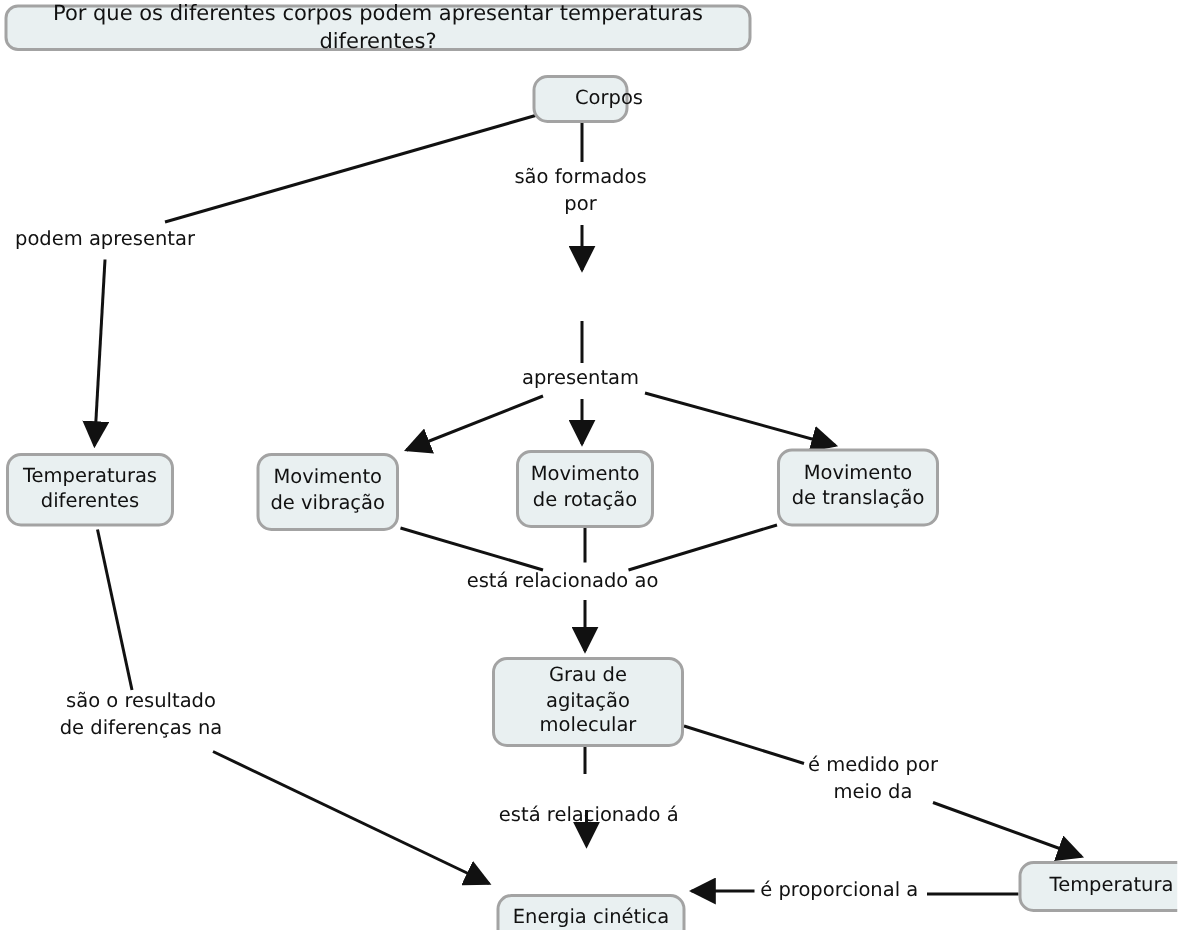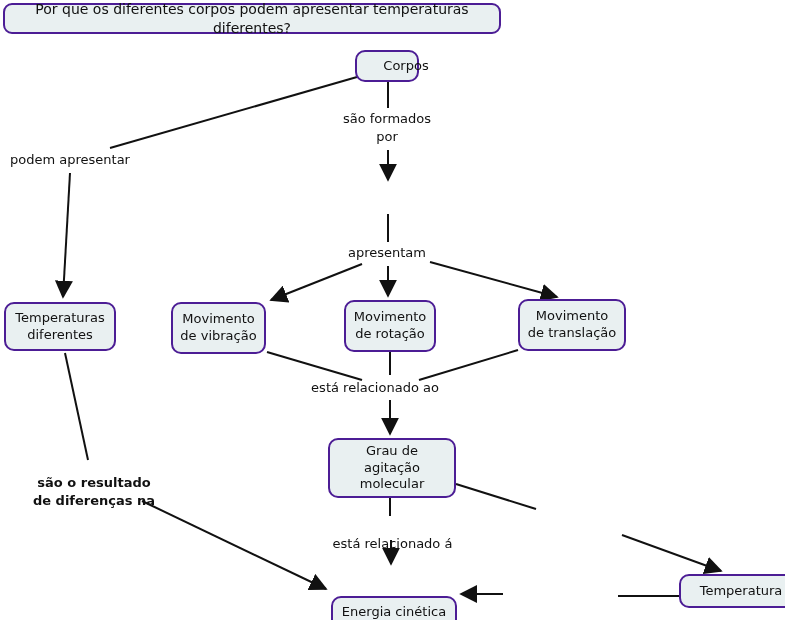--- a/index.html
+++ b/index.html
@@ -10,21 +10,21 @@
     font-family:"DejaVu Sans", "Liberation Sans", sans-serif;
     color:#111;
     overflow:hidden;
   }
   .edges{position:absolute;left:0;top:0;width:785px;height:620px;}
   .node{
     position:absolute;
     display:flex;align-items:center;justify-content:center;
     text-align:center;
     background:#e9f0f1;
-    border:2px solid #4c1d95;
+    border:2px solid #a3a3a3;
     border-radius:10px;
     font-size:13px;line-height:1.3;
     white-space:pre-line;
     box-sizing:border-box;
     padding:2px 6px;
   }
   .lbl{
     position:absolute;
     text-align:center;
     font-size:13px;line-height:1.35;
@@ -41,21 +41,21 @@
   #n-grau{left:328px;top:438px;width:128px;height:60px;}
   #n-energia{left:331px;top:596px;width:126px;height:50px;}
   #n-temperatura{left:679px;top:574px;width:124px;height:34px;}
   
   #l-sao-formados{left:327px;top:110px;width:120px;}
   #l-podem-apresentar{left:8px;top:151px;width:124px;}
   #l-apresentam{left:337px;top:244px;width:100px;}
   #l-esta-rel-ao{left:302px;top:379px;width:146px;}
   #l-esta-rel-a{left:325px;top:519px;width:135px;margin-top:16px;}
   #l-e-medido{left:528px;top:502px;width:108px;}
-  #l-sao-resultado{left:28px;top:474px;width:132px;font-weight:bold;}
+  #l-sao-resultado{left:28px;top:459px;width:132px;}
   #l-e-proporcional{left:502px;top:585px;width:115px;}
 </style>
 </head>
 <body>
 
 <div class="canvas">
 
   <svg class="edges" width="785" height="620" viewBox="0 0 785 620" xmlns="http://www.w3.org/2000/svg">
     <defs>
       <marker id="ah" viewBox="0 0 10 10" refX="9" refY="5" markerWidth="9" markerHeight="9" orient="auto-start-reverse">
@@ -102,16 +102,19 @@
   <div class="node" id="n-energia">Energia cinética
 molecular</div>
   <div class="node" id="n-temperatura">Temperatura</div>
 
   <div class="lbl" id="l-sao-formados">são formados
 por</div>
   <div class="lbl" id="l-podem-apresentar">podem apresentar</div>
   <div class="lbl" id="l-apresentam">apresentam</div>
   <div class="lbl" id="l-esta-rel-ao">está relacionado ao</div>
   <div class="lbl" id="l-esta-rel-a">está relacionado á</div>
+  <div class="lbl" id="l-e-medido">é medido por
+meio da</div>
   <div class="lbl" id="l-sao-resultado">são o resultado
 de diferenças na</div>
+  <div class="lbl" id="l-e-proporcional">é proporcional a</div>
 
 </div>
 
 </body></html>

